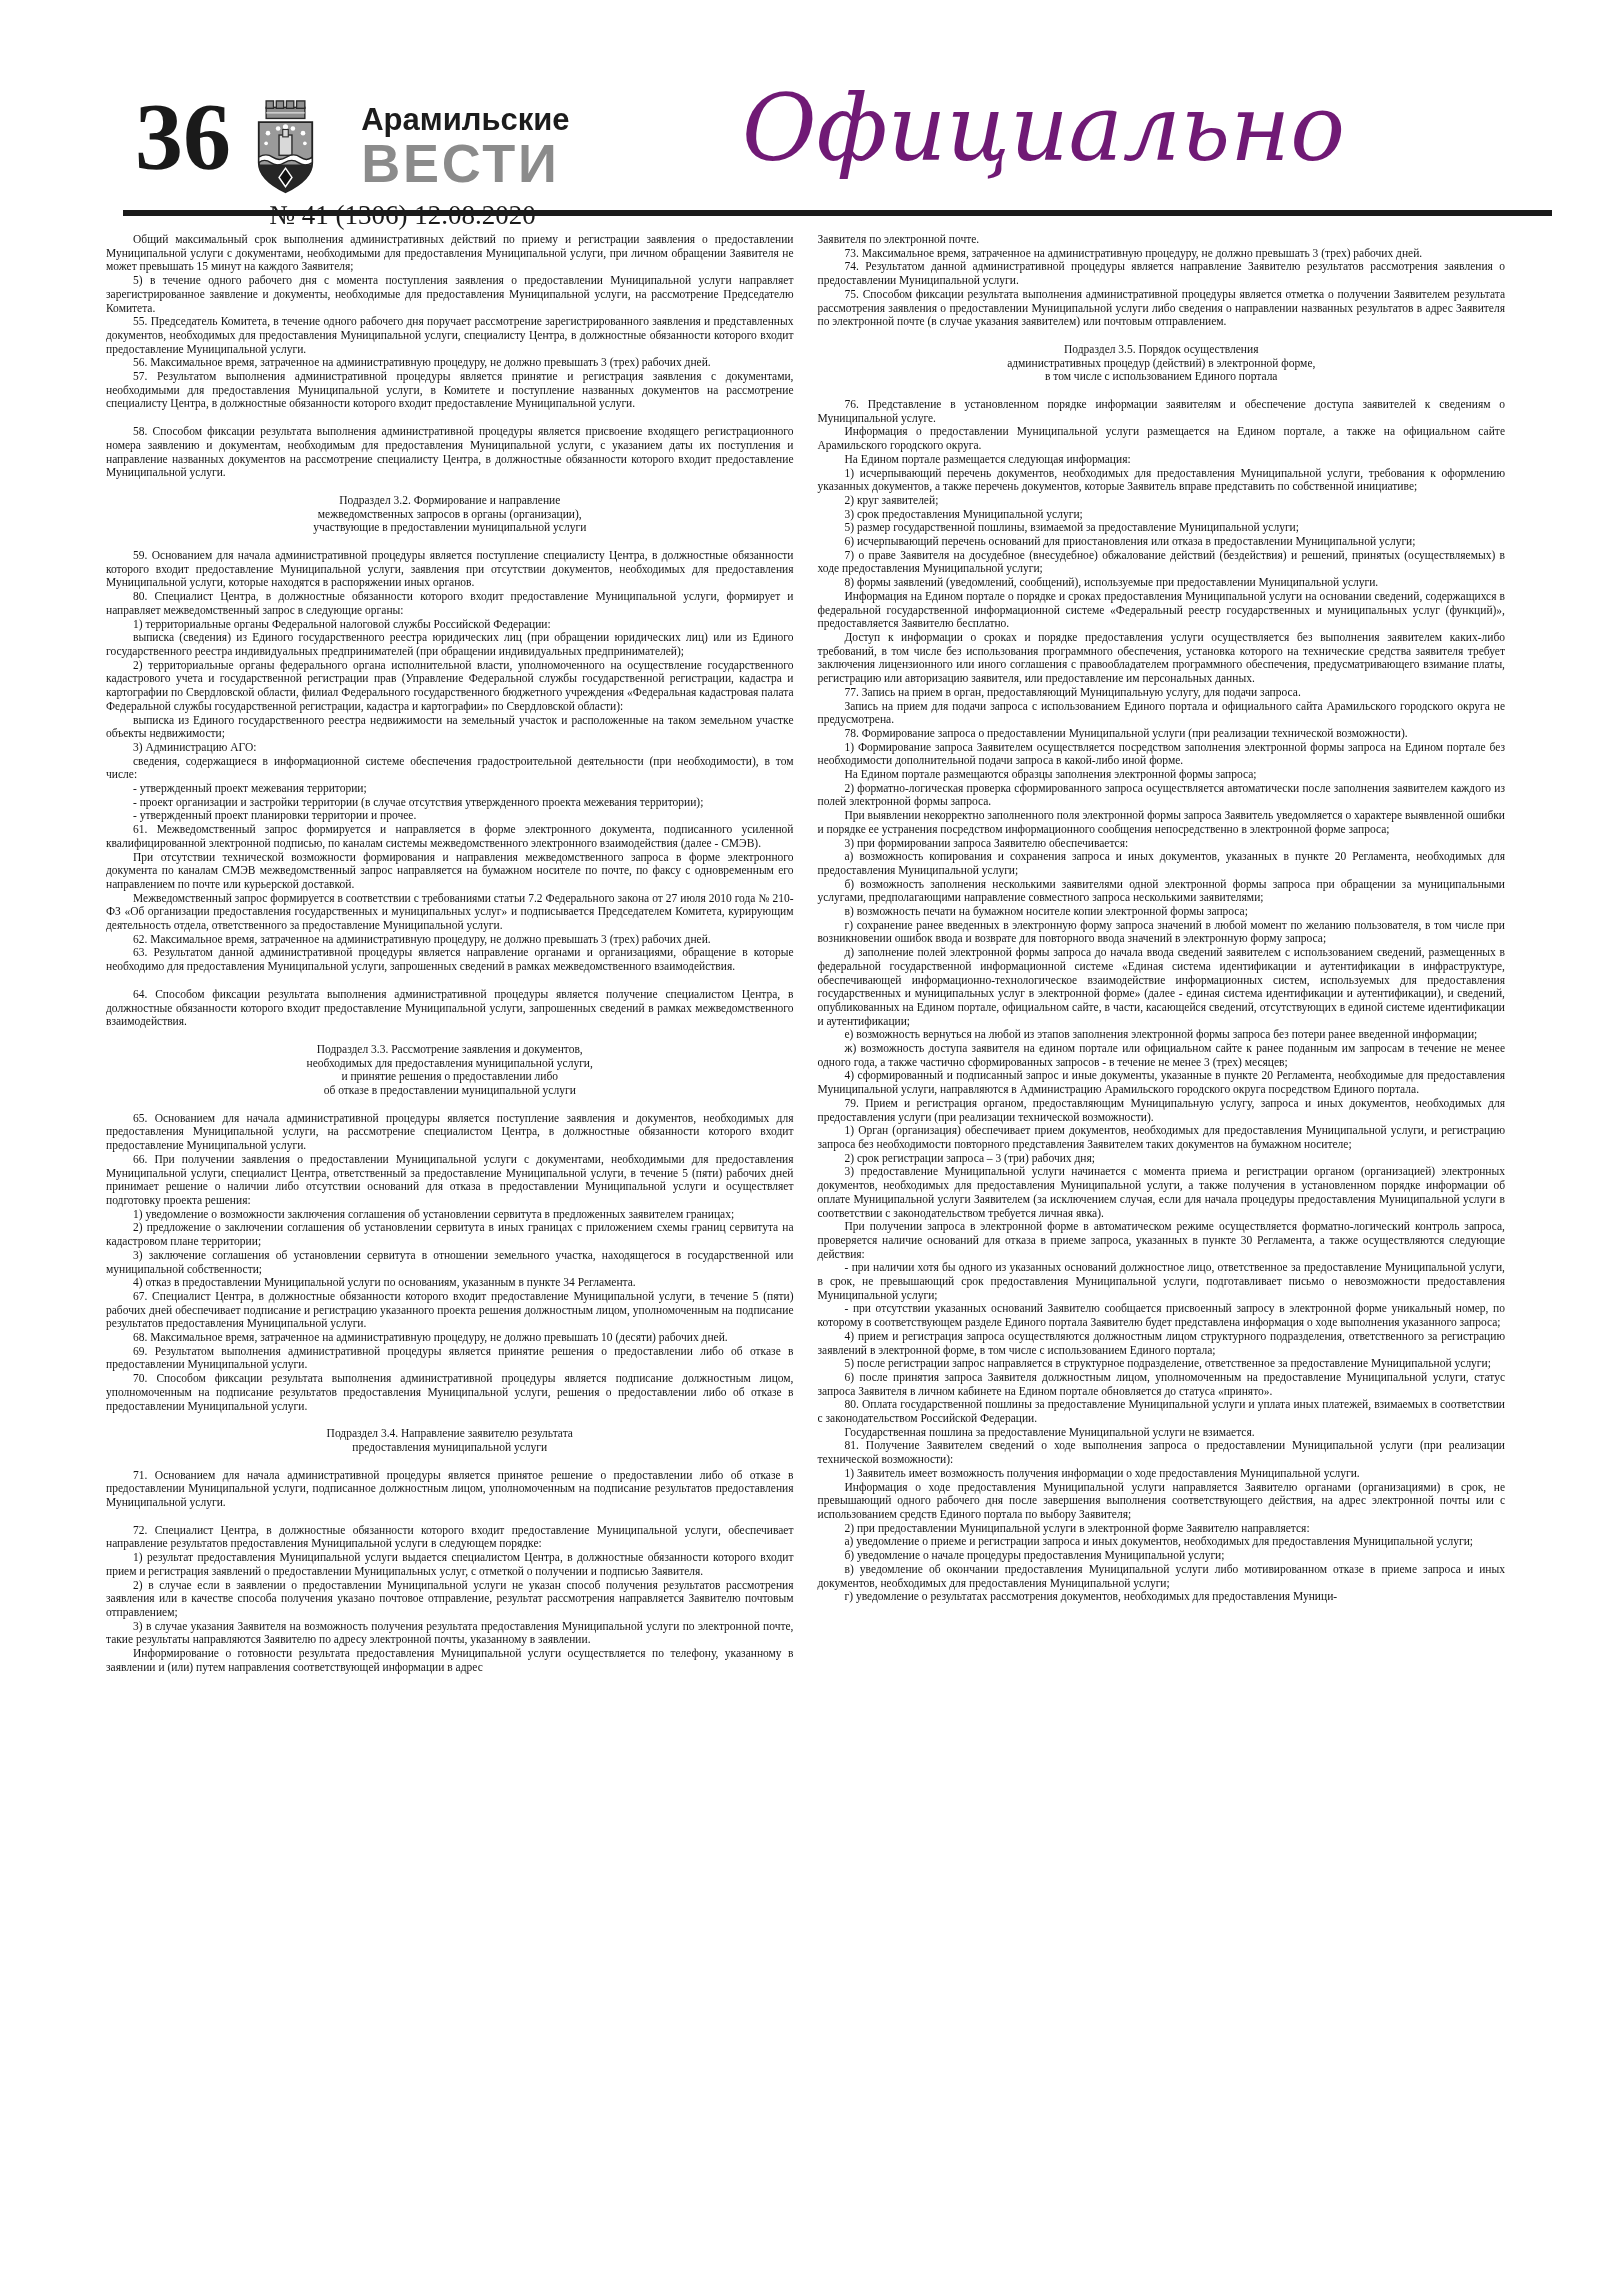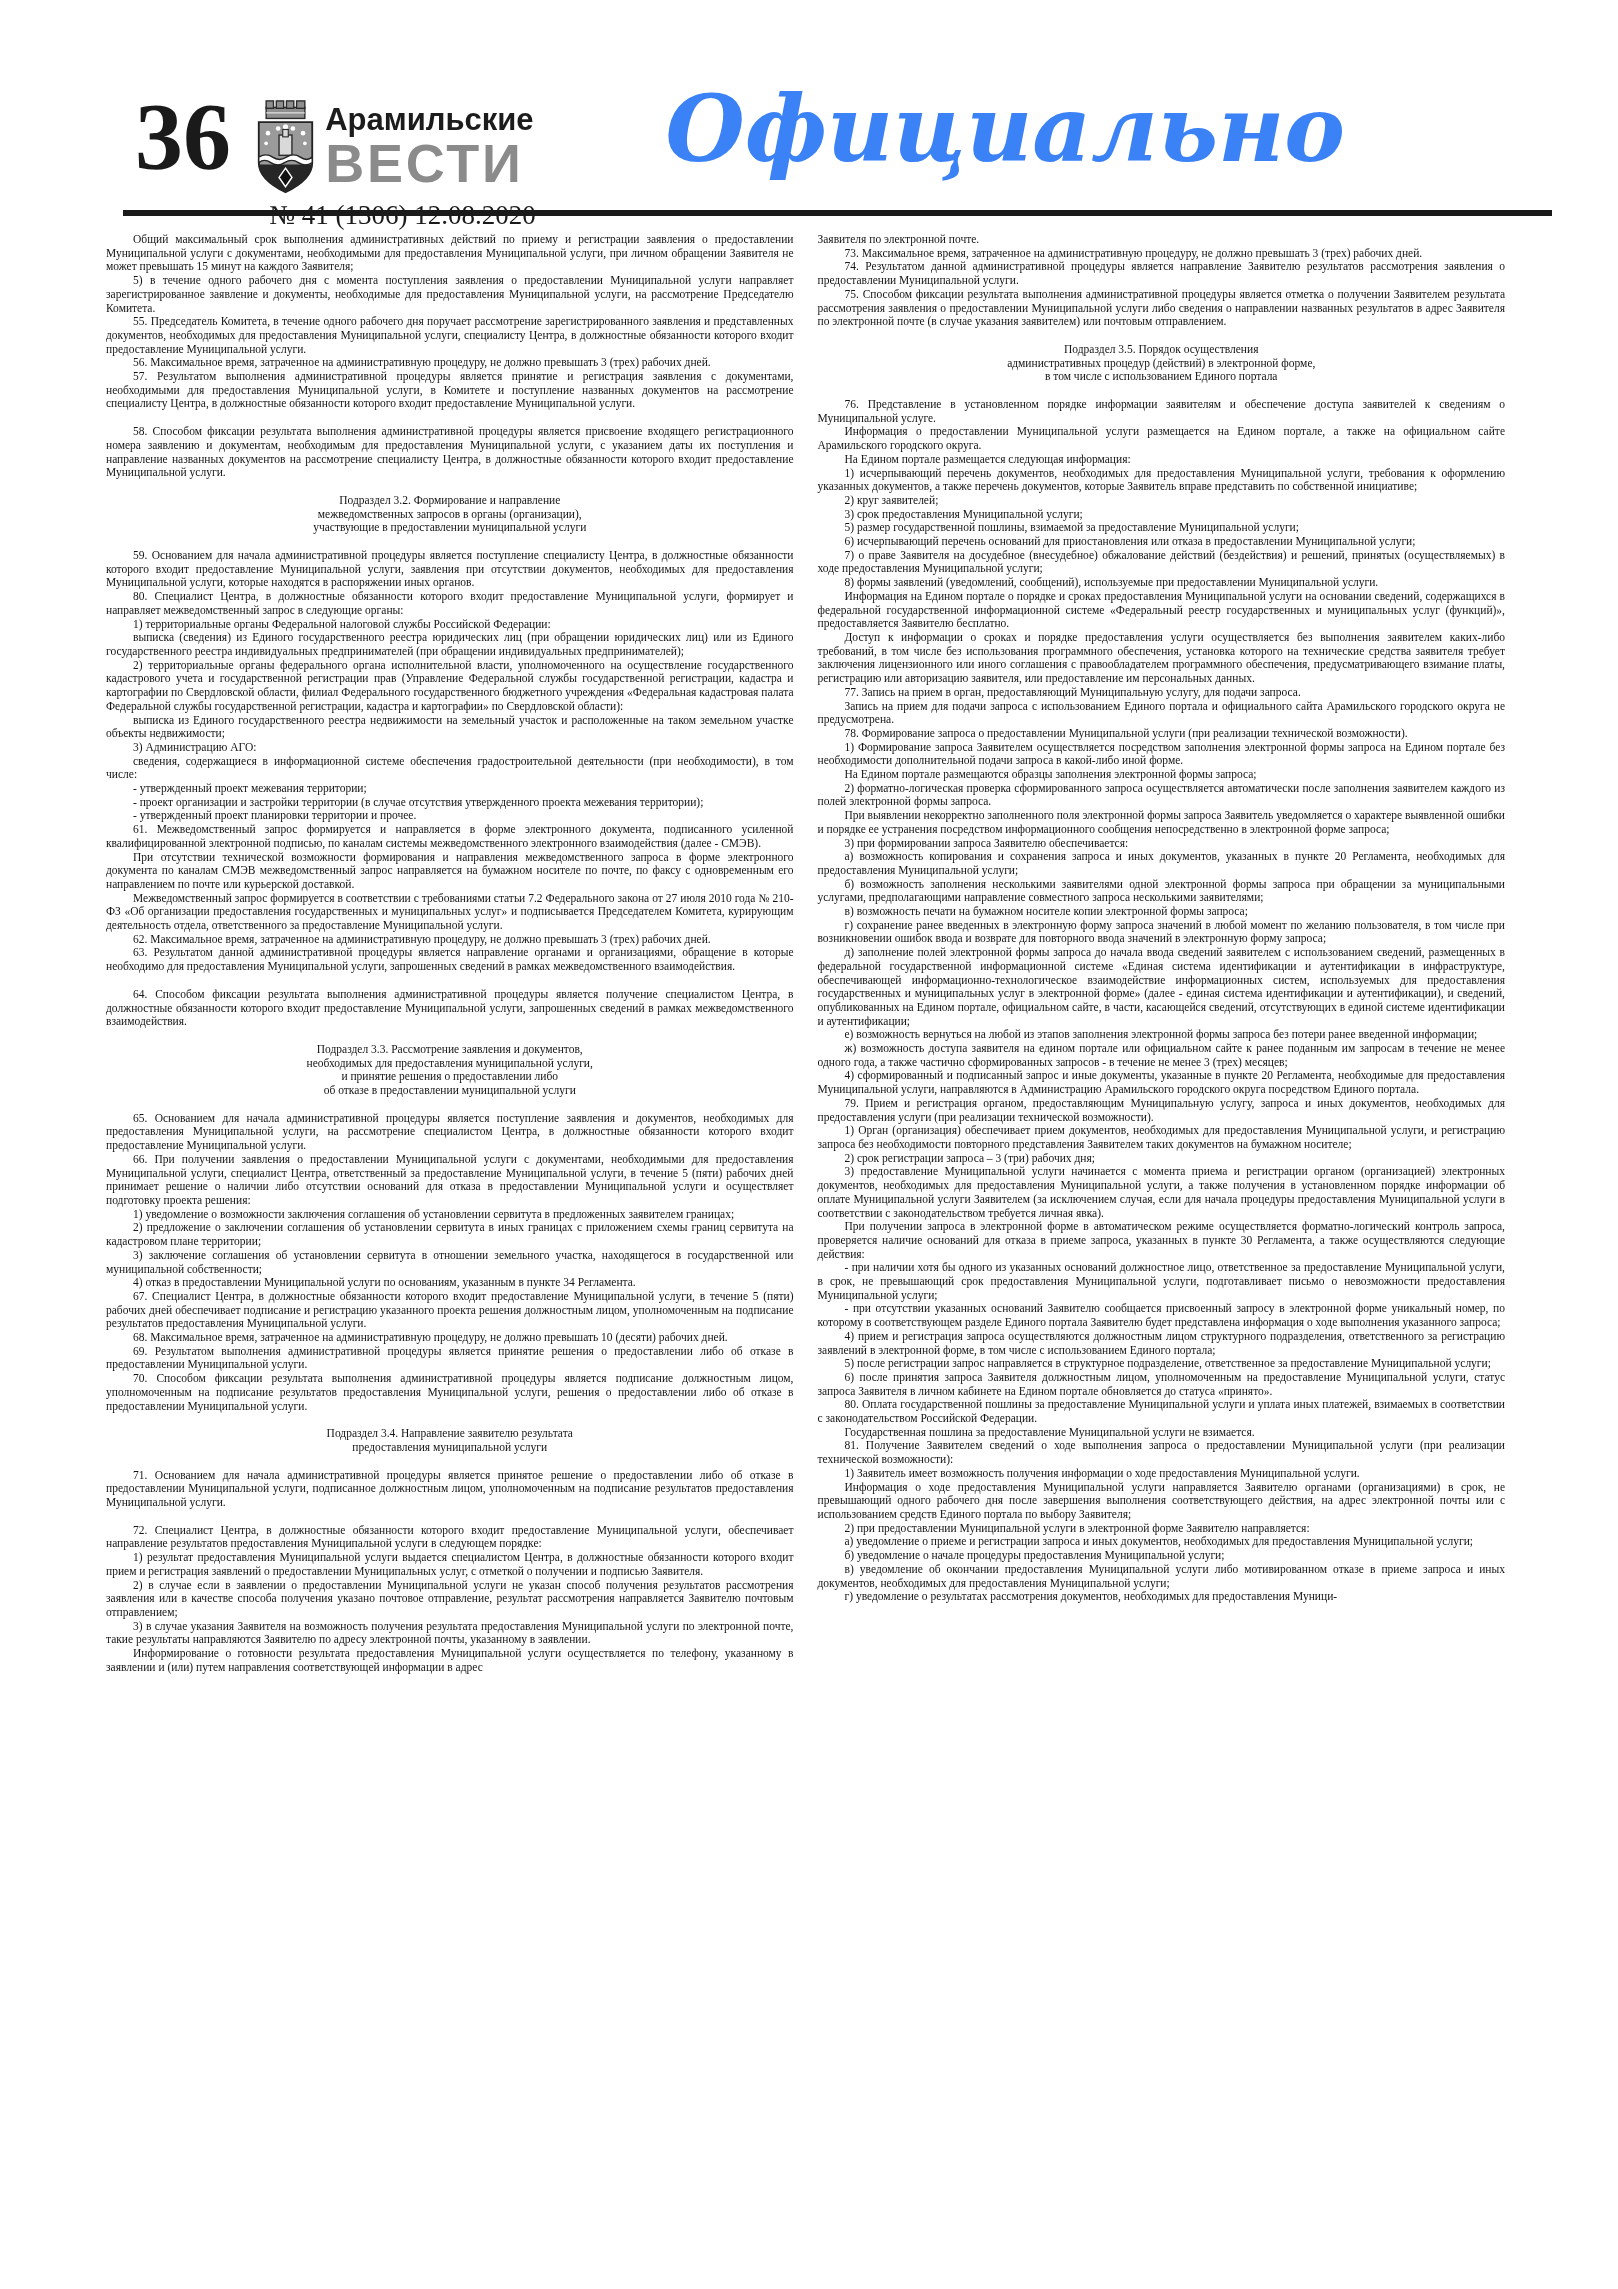--- a/index.html
+++ b/index.html
@@ -14,41 +14,41 @@
     overflow:hidden;
   }
   
   .header{position:absolute;left:11px;top:0;width:1619px;height:251px;margin-left:8px;}
   .page-number{
     position:absolute;left:116px;top:89px;
     font-family:"Liberation Serif", serif;
     font-weight:700;font-size:96px;line-height:1;color:#1a1a1a;
   }
   .brand{position:absolute;left:236px;top:100px;width:305px;}
-  .brand-row{display:flex;align-items:flex-start;}
+  .brand-row{display:flex;align-items:flex-start;gap:36px;}
   .coat{width:61px;height:94px;flex:0 0 auto;}
   .masthead-text{margin-left:9.2px;padding-top:3.7px;}
   .masthead-top{
     font-family:"Liberation Sans", sans-serif;
     font-weight:700;font-size:31px;line-height:1;color:#1c1c1c;
   }
   .masthead-bottom{
     font-family:"Liberation Sans", sans-serif;
     font-weight:700;font-size:54px;line-height:0.95;color:#8b8b8b;
     letter-spacing:2.8px;margin-top:3.7px;
   }
   .issue-line{
     margin-top:5.5px;text-align:center;width:295px;
     font-family:"Liberation Serif", serif;
     font-size:27px;color:#1a1a1a;white-space:nowrap;
   }
   .section-title{
     position:absolute;right:293px;top:79px;
     font-family:"DejaVu Serif", serif;
-    font-style:italic;font-size:91px;line-height:1.1;color:#3b82f6;font-weight:bold;
+    font-style:italic;font-size:91px;line-height:1.1;color:#701a75;
   }
   .header-rule{
     position:absolute;left:104px;top:210px;width:1429px;height:5.5px;
     background:#1a1a1a;
   }
   
   .body-text{
     position:absolute;left:106px;top:233px;width:1399px;
     display:flex;gap:24px;
   }

